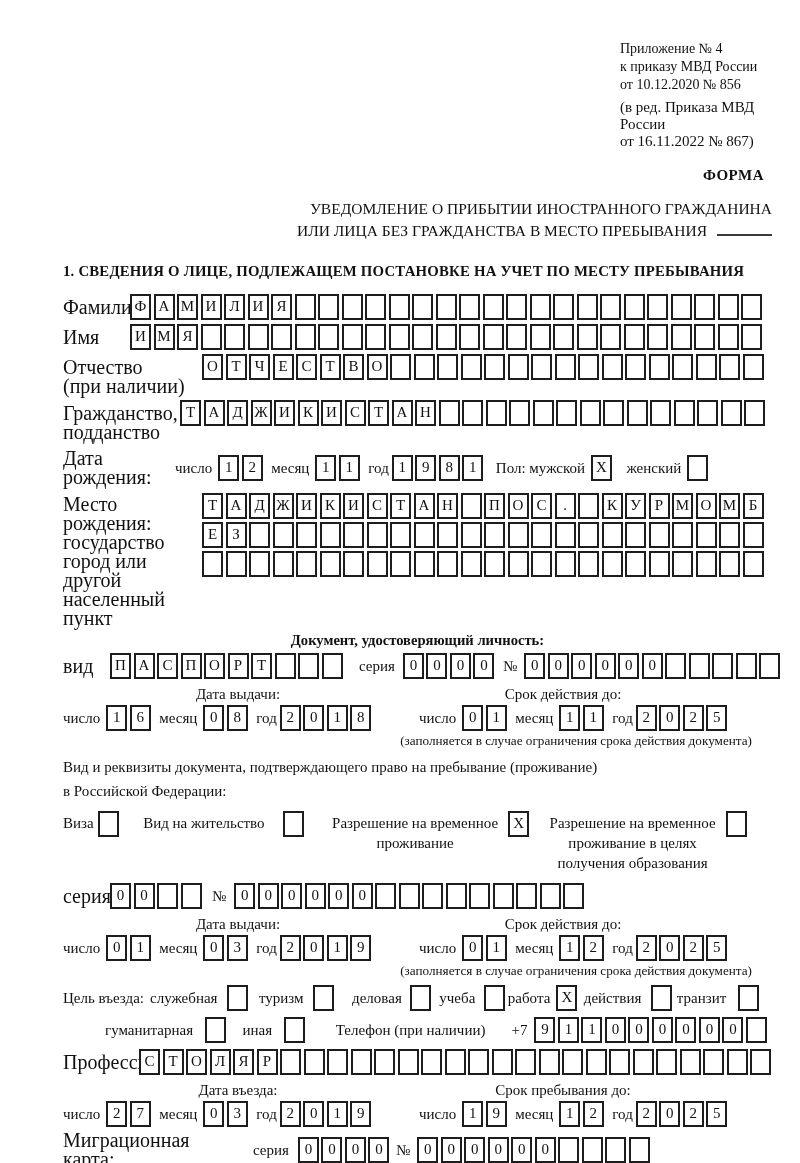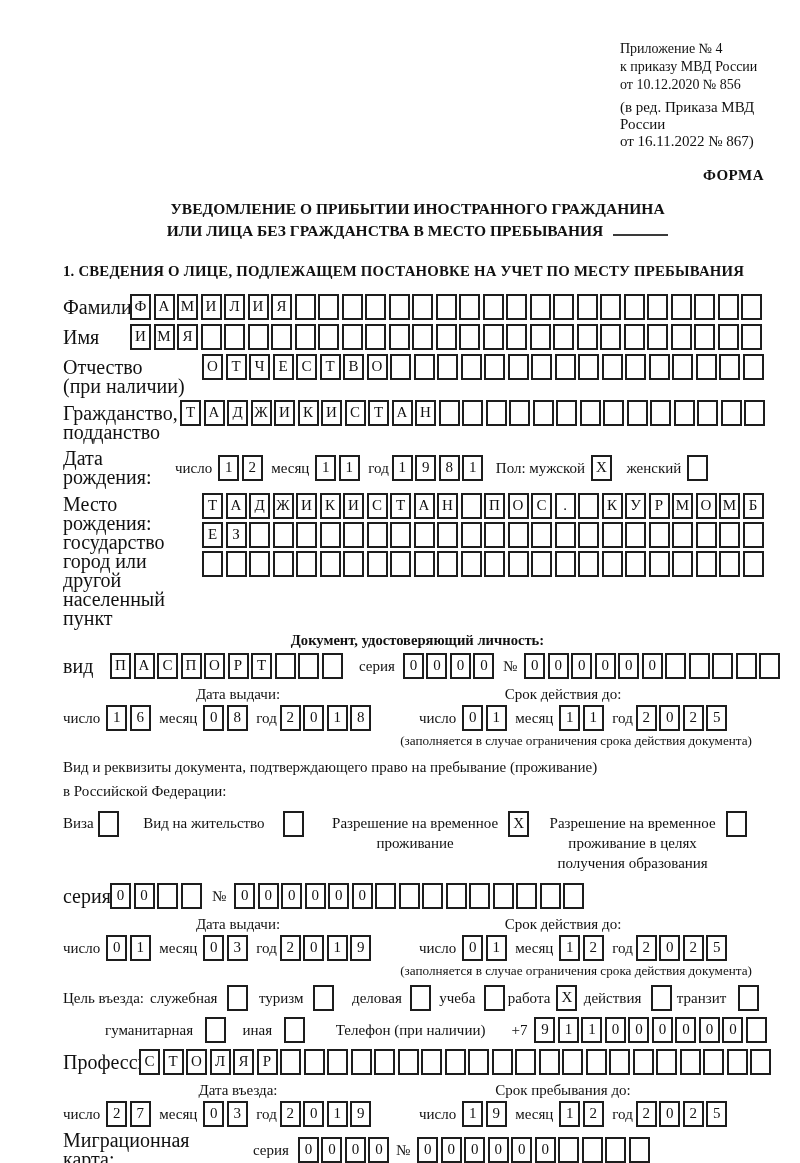--- a/index.html
+++ b/index.html
@@ -5,21 +5,21 @@
   html,body{margin:0;padding:0;background:#ffffff;}
   body{width:800px;height:1163px;font-family:"Liberation Serif",serif;color:#111;overflow:hidden;}
   .page{box-sizing:border-box;width:800px;height:1163px;padding:40px 28px 0 63px;position:relative;}
 
   
   .hdr{margin-left:557px;font-size:14px;line-height:18px;}
   .hdr .g2{margin-top:5px;font-size:15px;line-height:17px;}
   .forma{margin-top:17px;text-align:right;padding-right:8px;font-weight:bold;font-size:15px;letter-spacing:.5px;}
 
   
-  .title{margin-top:14px;text-align:center;font-weight:bold;font-size:15.5px;line-height:22px;}
+  .title{margin-top:14px;text-align:right;font-weight:normal;font-size:15.5px;line-height:22px;}
   .uline{display:inline-block;width:55px;border-bottom:2.5px solid #3a3a3a;margin-left:10px;height:14px;}
 
   .sec1{margin-top:21px;font-weight:bold;font-size:14.8px;letter-spacing:.2px;}
 
   
   .frow{display:flex;align-items:flex-start;margin-bottom:4px;}
   .flabel{font-size:20px;line-height:19px;padding-top:4px;flex:none;}
   .w67{width:67px;} .w139{width:139px;} .w117{width:117px;} .w47{width:47px;} .w70{width:70px;}
 
   .cells{white-space:nowrap;flex:none;}

